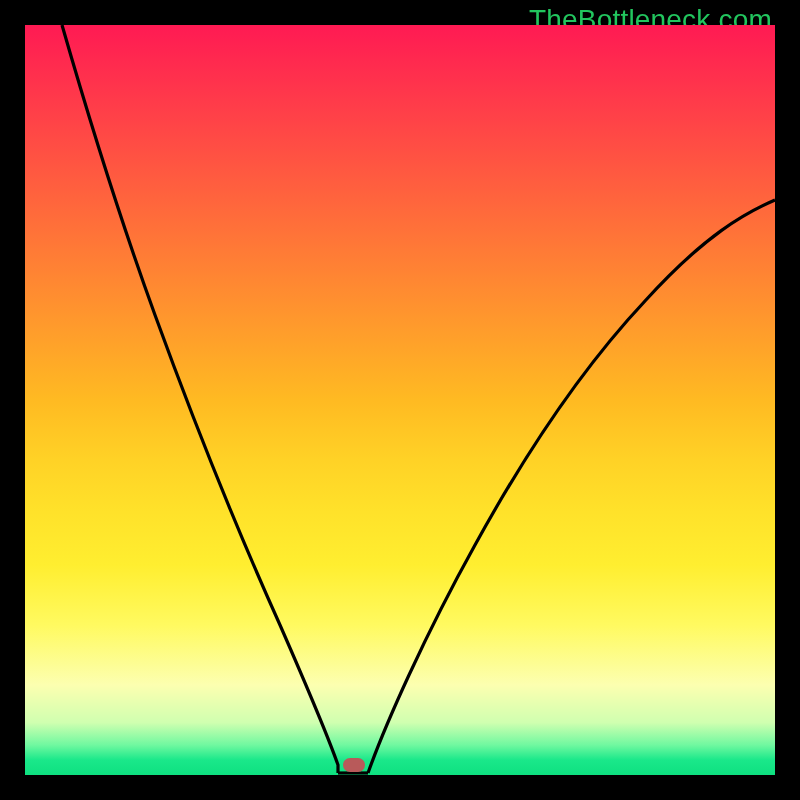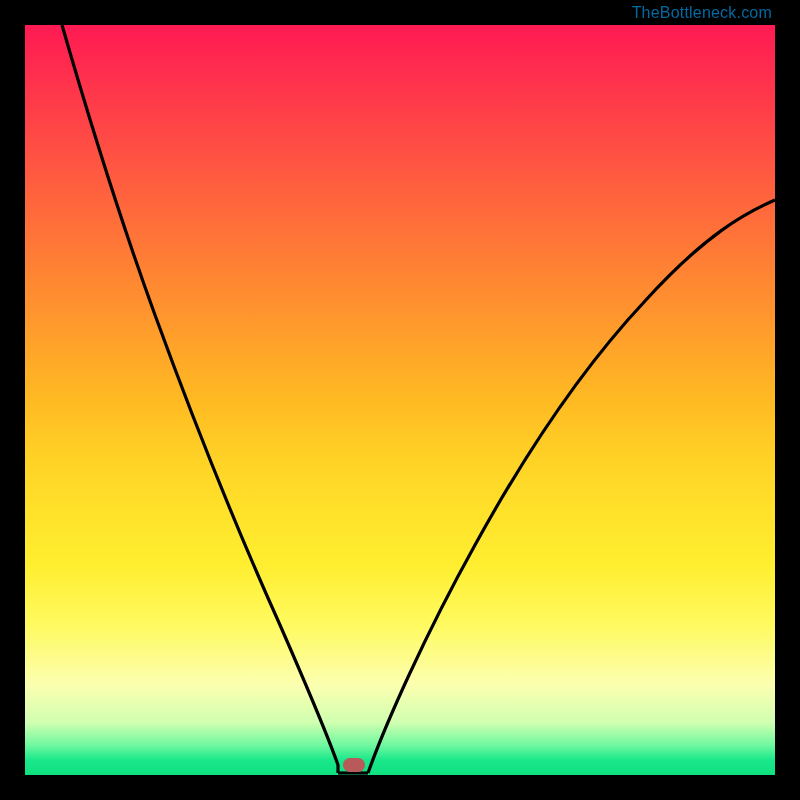--- a/index.html
+++ b/index.html
@@ -40,22 +40,22 @@
       #d0ffb0 93%,
       #70f8a0 96%,
       #1ae88a 98%,
       #0ee080 100%
     );
   }
   .watermark {
     position: absolute;
     top: 4px;
     right: 28px;
-    color: #0369a1;
-    font-size: 16px;
+    color: #22c55e;
+    font-size: 28px;
     font-weight: 500;
     letter-spacing: 0.2px;
     user-select: none;
   }
   svg.curve {
     position: absolute;
     left: 0;
     top: 0;
     width: 750px;
     height: 750px;

